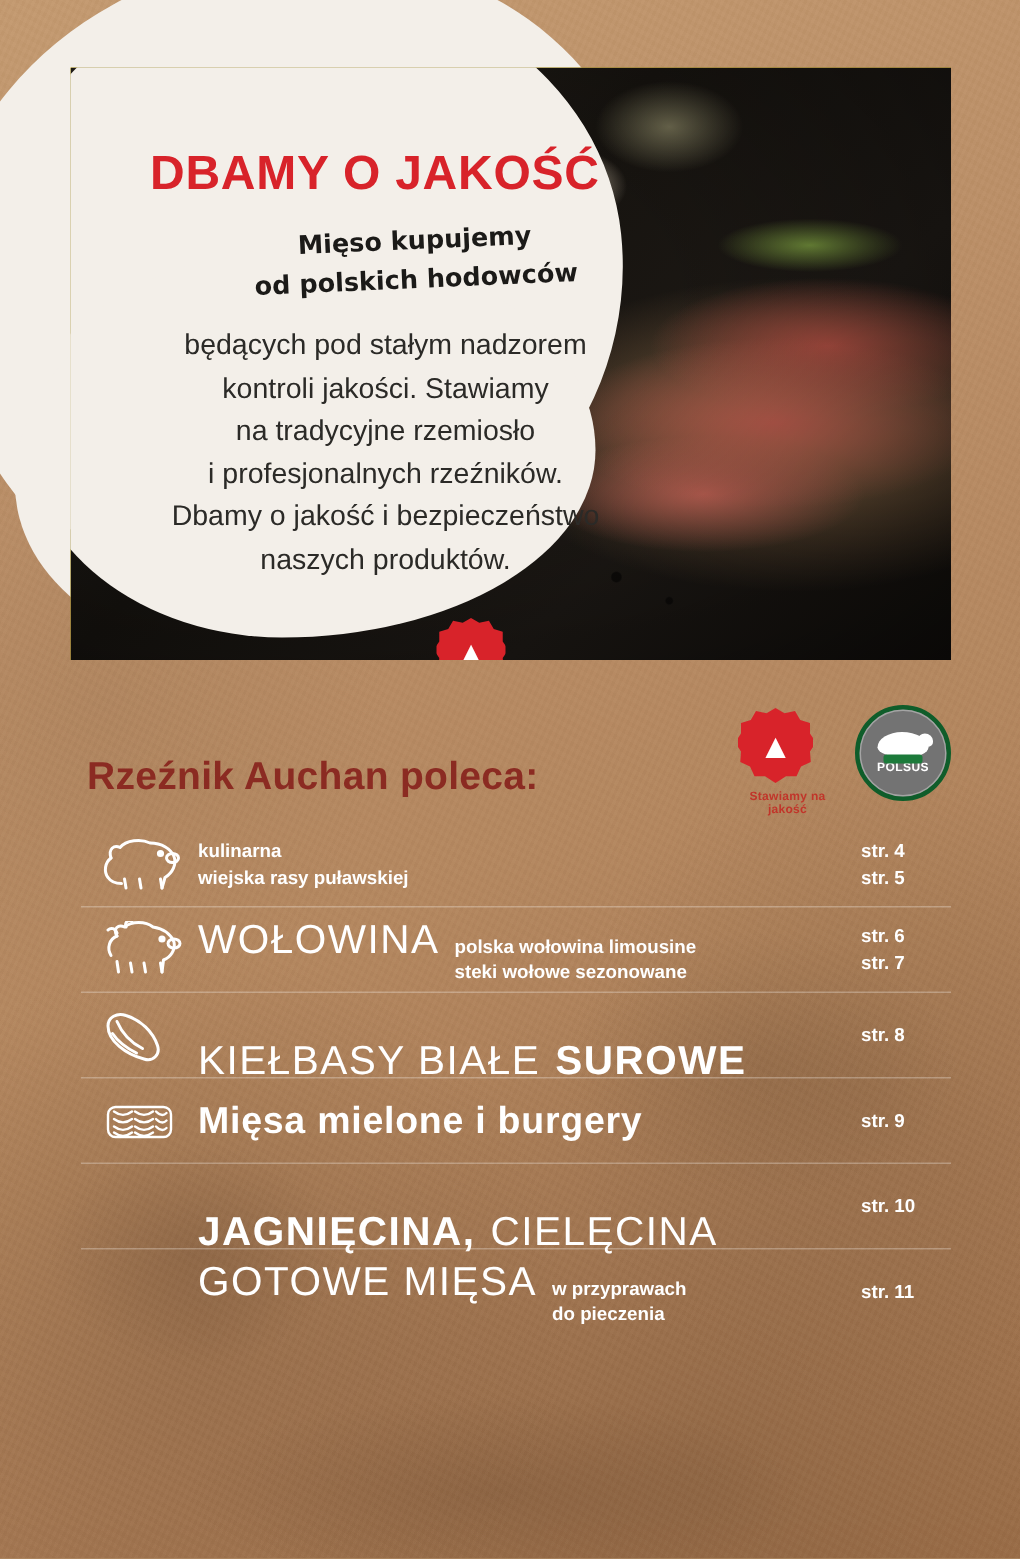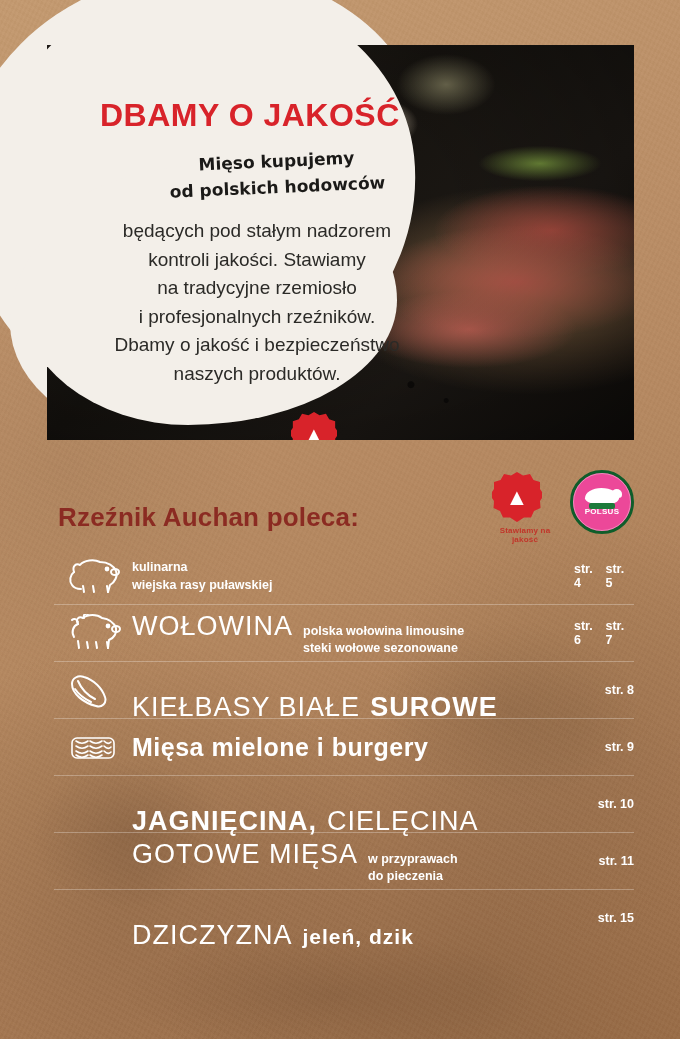--- a/index.html
+++ b/index.html
@@ -211,21 +211,21 @@
   .badge-quality .stamp { position: relative; margin: 0 auto; width: 50px; height: 50px; }
   .badge-quality .stamp-caption { color: #c1352a; font-size: 8px; margin-top: 4px; margin-left: 16px; }
 
   .badge-polsus {
     position: absolute;
     left: 570px;
     top: 470px;
     width: 58px;
     height: 58px;
     border-radius: 50%;
-    background: #ec4899;
+    background: #737373;
     border: 3px solid #0f5d2a;
     display: flex;
     flex-direction: column;
     align-items: center;
     justify-content: center;
   }
   .badge-polsus .pig {
     width: 34px;
     height: 17px;
     background: #fff;
@@ -305,21 +305,21 @@
     flex-direction: column;
     justify-content: center;
     gap: 3px;
     font-size: 12.5px;
     font-weight: bold;
     line-height: 1.15;
     white-space: nowrap;
   }
   .pages {
     display: flex;
-    flex-direction: row;
+    flex-direction: column;
     gap: 3px;
     align-items: flex-start;
     font-size: 12.5px;
     font-weight: bold;
     color: #fff;
     width: 60px;
     flex: 0 0 60px;
     line-height: 1.15;
   }
   .pages.single { justify-content: flex-end; }
@@ -488,24 +488,14 @@
       <span class="sub-stack">
         <span>w przyprawach</span>
         <span>do pieczenia</span>
       </span>
     </div>
     <div class="pages single">
       <span>str. 11</span>
     </div>
   </div>
 
-  <div class="row">
-    <div class="ico"></div>
-    <div class="labels mix">
-      <span class="main-label m1">DZICZYZNA</span>
-      <span class="main-label m2" style="font-size:21px">jeleń, dzik</span>
-    </div>
-    <div class="pages single">
-      <span>str. 15</span>
-    </div>
-  </div>
 
 </div>
 
 </body></html>

